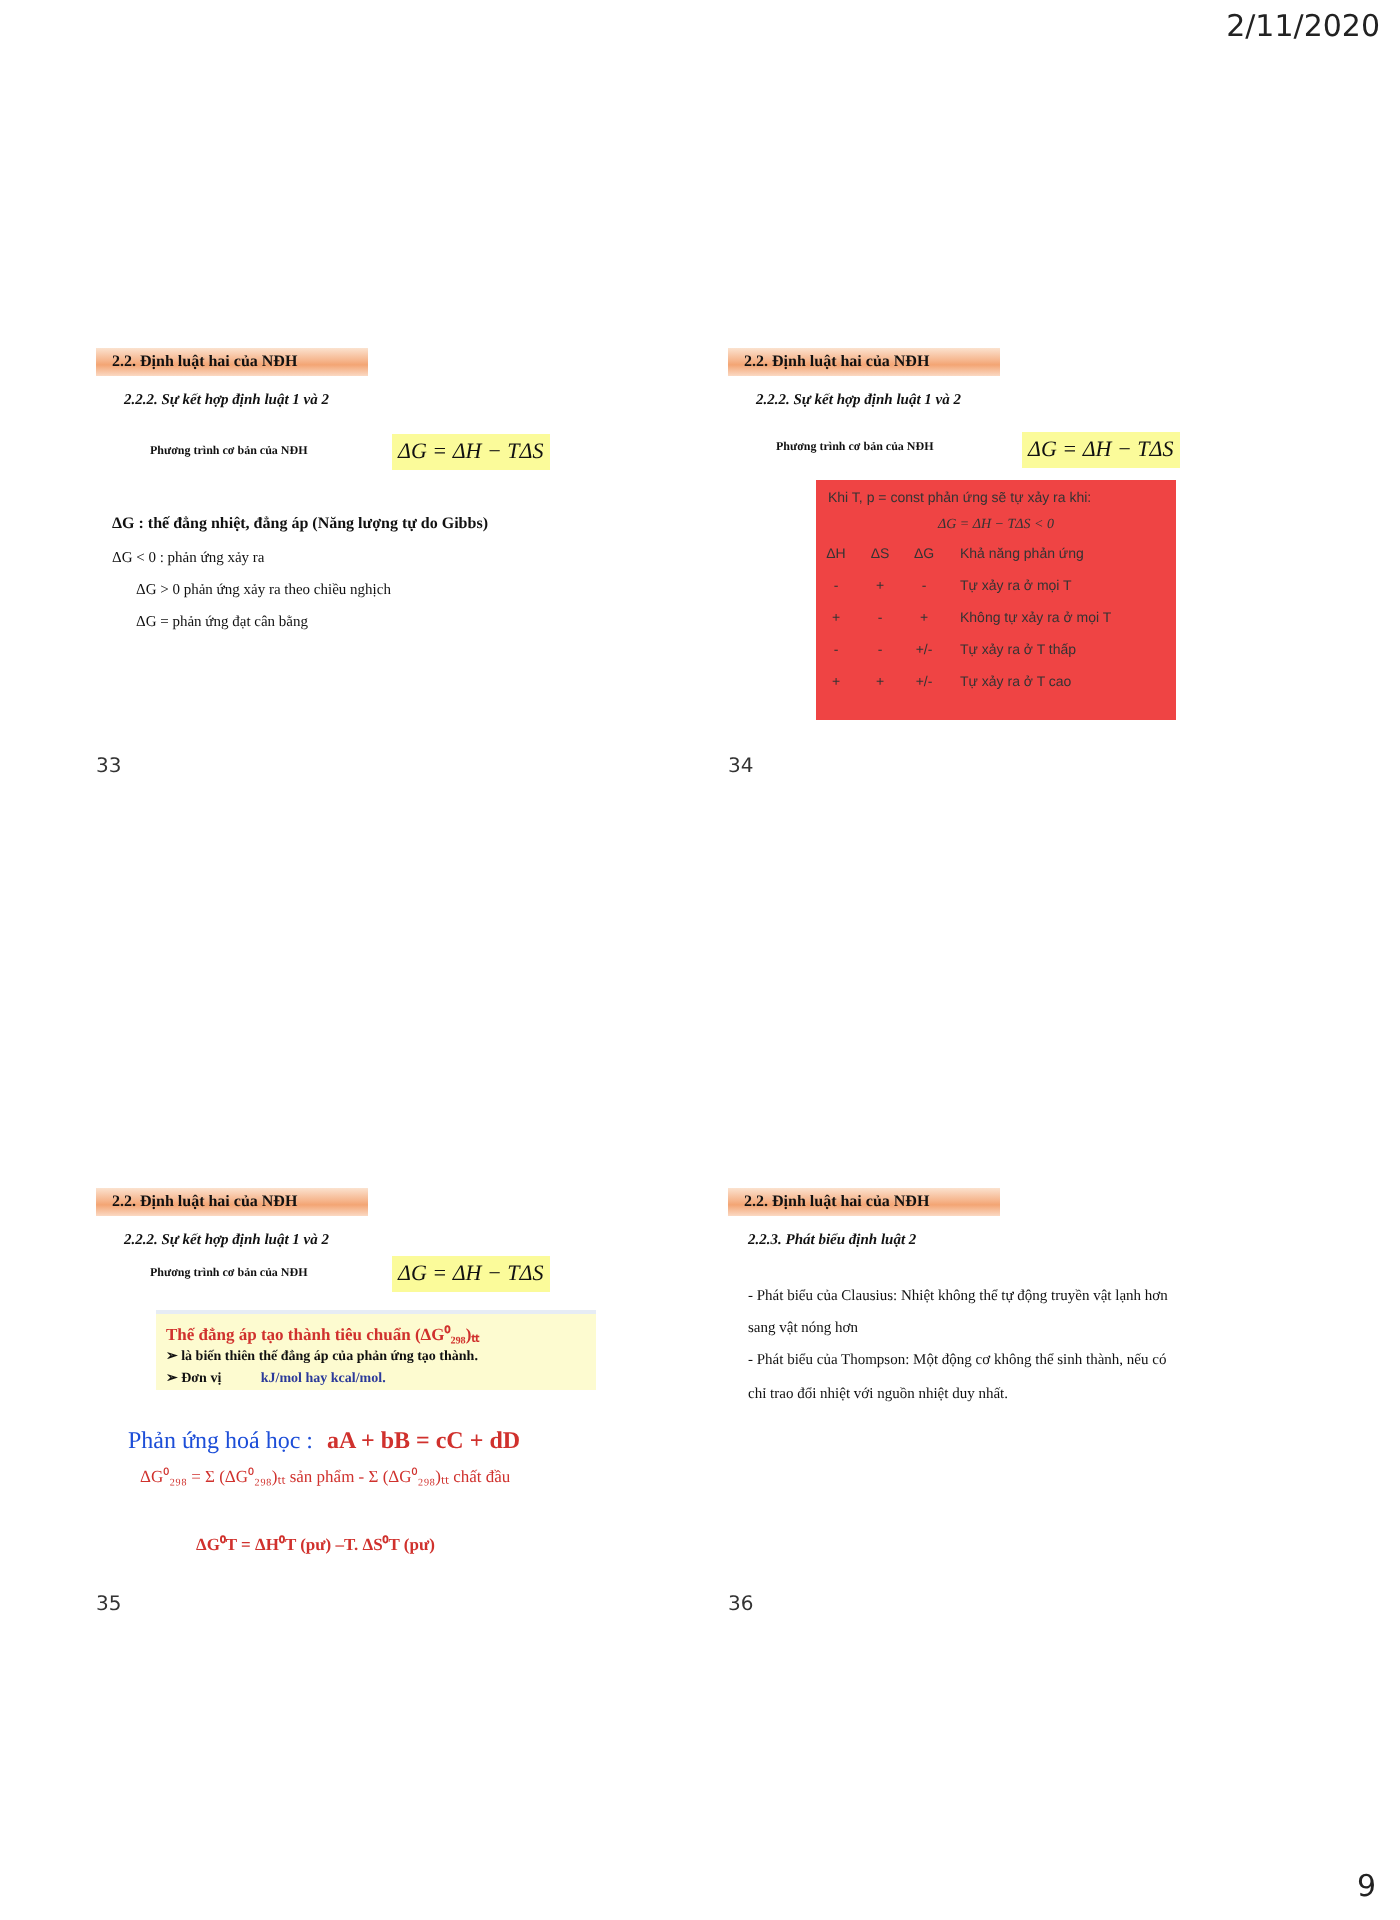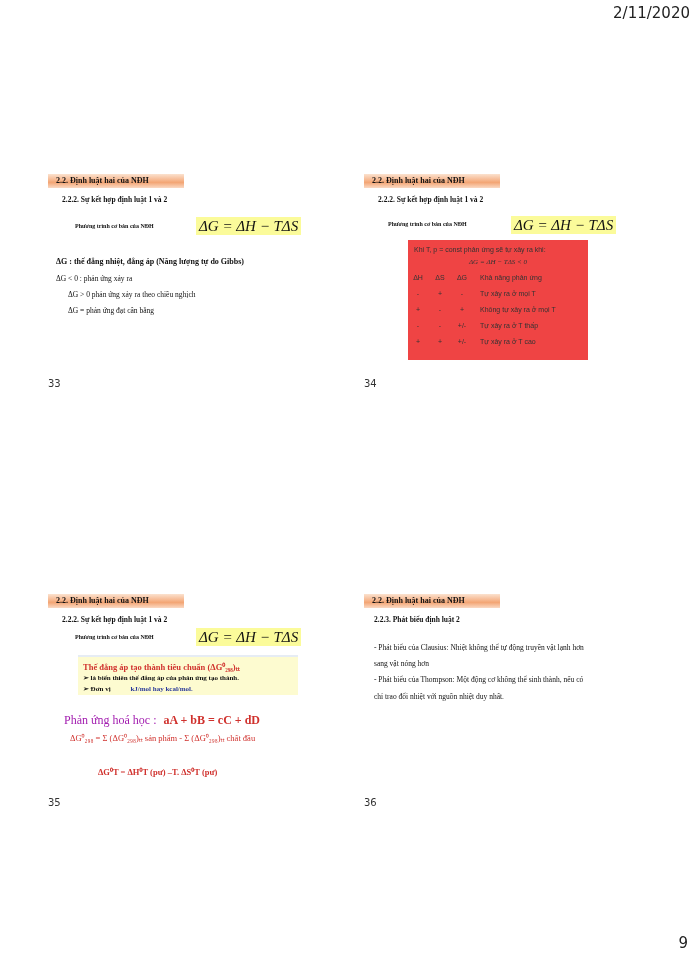--- a/index.html
+++ b/index.html
@@ -9,37 +9,37 @@
   }
   .date { position: absolute; top: 4px; right: 10px; font-family: "DejaVu Sans", sans-serif; font-size: 15px; color: #222; }
   .page-num { position: absolute; bottom: 8px; right: 12px; font-family: "DejaVu Sans", sans-serif; font-size: 15px; color: #222; }
   .slide { position: absolute; width: 300px; height: 190px; }
   .slide-num { position: absolute; font-family: "DejaVu Sans", sans-serif; font-size: 10px; color: #333; }
   .hdr {
     position: absolute; left: 8px; top: 6px; width: 136px; height: 14px;
     background: linear-gradient(to bottom, #fbe2cf 0%, #f6b58c 45%, #f3a574 60%, #fbd9c3 100%);
     font-weight: bold; font-size: 8px; line-height: 14px; padding-left: 8px; box-sizing: border-box;
   }
-  .sub { position: absolute; left: 22px; top: 27px; font-size: 7.5px; font-weight: bold; }
+  .sub { position: absolute; left: 22px; top: 27px; font-size: 7.5px; font-weight: bold; font-style: italic; }
   .pt-label { position: absolute; font-size: 6px; font-weight: bold; }
   .eq {
     position: absolute; background: #fbfb9a; font-family: "Liberation Serif", serif; font-style: italic;
-    font-size: 15px; padding: 0 3px; line-height: 18px; white-space: nowrap;
+    font-size: 11px; padding: 0 3px; line-height: 18px; white-space: nowrap;
   }
   .body-line { position: absolute; font-size: 7.5px; white-space: nowrap; }
   .table-img { position: absolute; left: 45px; top: 70px; width: 180px; height: 120px; background: #ef4444; font-family: "Liberation Sans", sans-serif; font-size: 7px; color: #333; }
   .table-img .row { position: absolute; left: 0; height: 12px; line-height: 12px; width: 100%; }
   .table-img .c { position: absolute; text-align: center; }
   .yellow-box {
     position: absolute; left: 38px; top: 67px; width: 220px; height: 38px; background: #fdfbd0;
     border-top: 2px solid #e6ecf4; font-size: 7px; font-weight: bold;
   }
   .red { color: #d0312d; }
   .blue { color: #2b3a9a; }
-  .darkblue { color: #a21caf; }
+  .darkblue { color: #1d4ed8; }
 </style>
 </head>
 <body>
 
 <div class="date">2/11/2020</div>
 
 <div class="slide" style="left:40px; top:168px;">
   <div class="hdr">2.2. Định luật hai của NĐH</div>
   <div class="sub">2.2.2. Sự kết hợp định luật 1 và 2</div>
   <div class="pt-label" style="left:35px; top:55px;">Phương trình cơ bản của NĐH</div>

